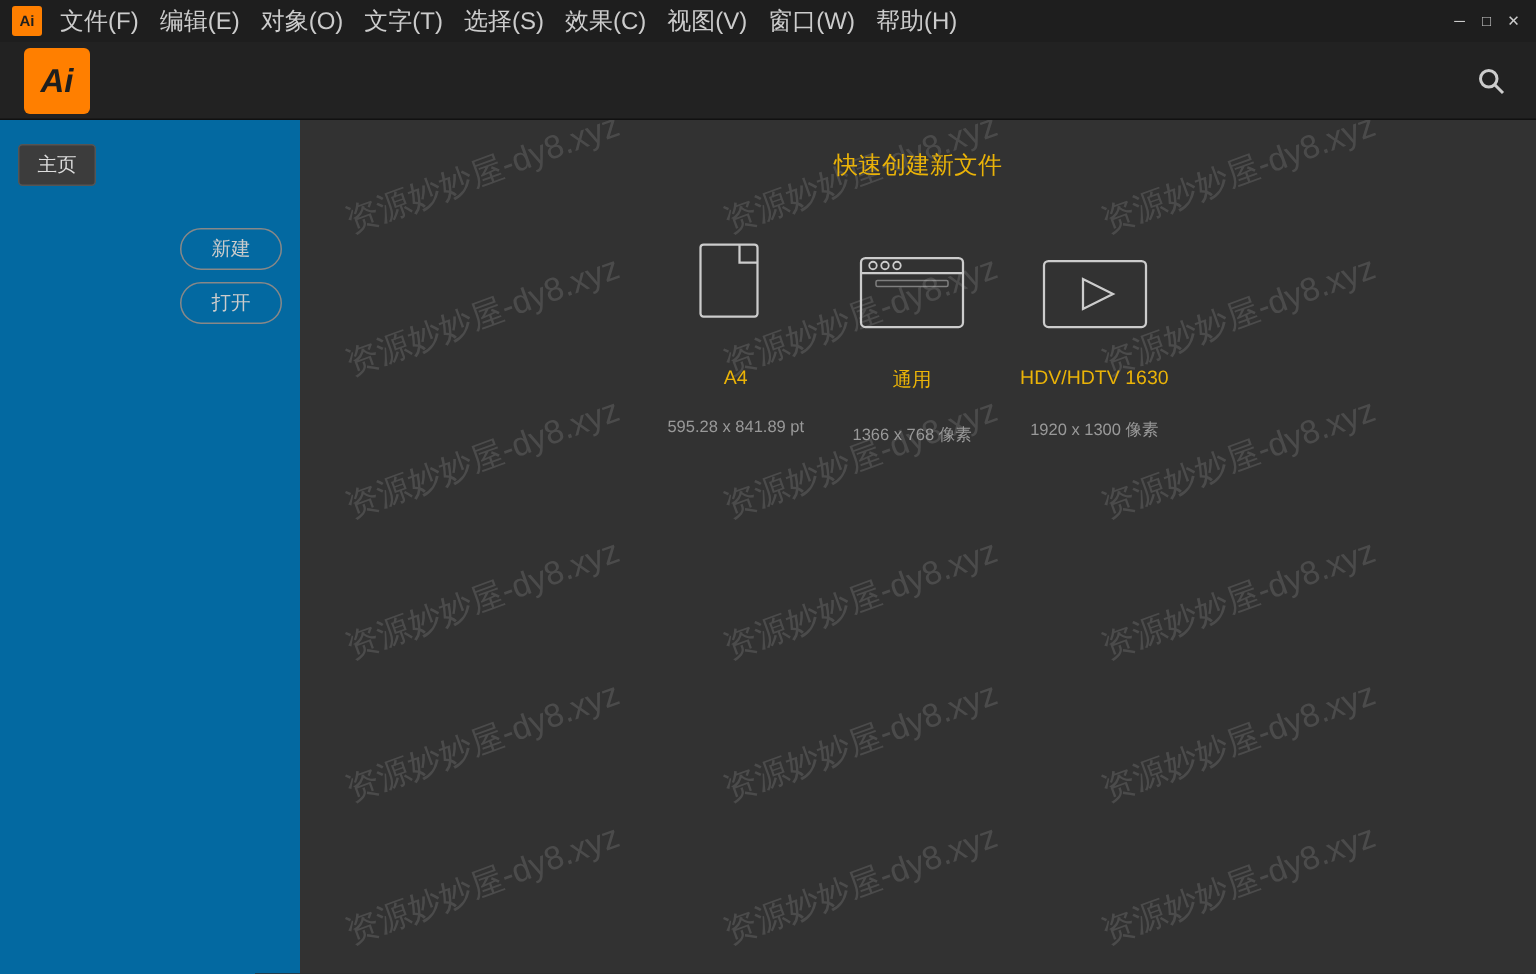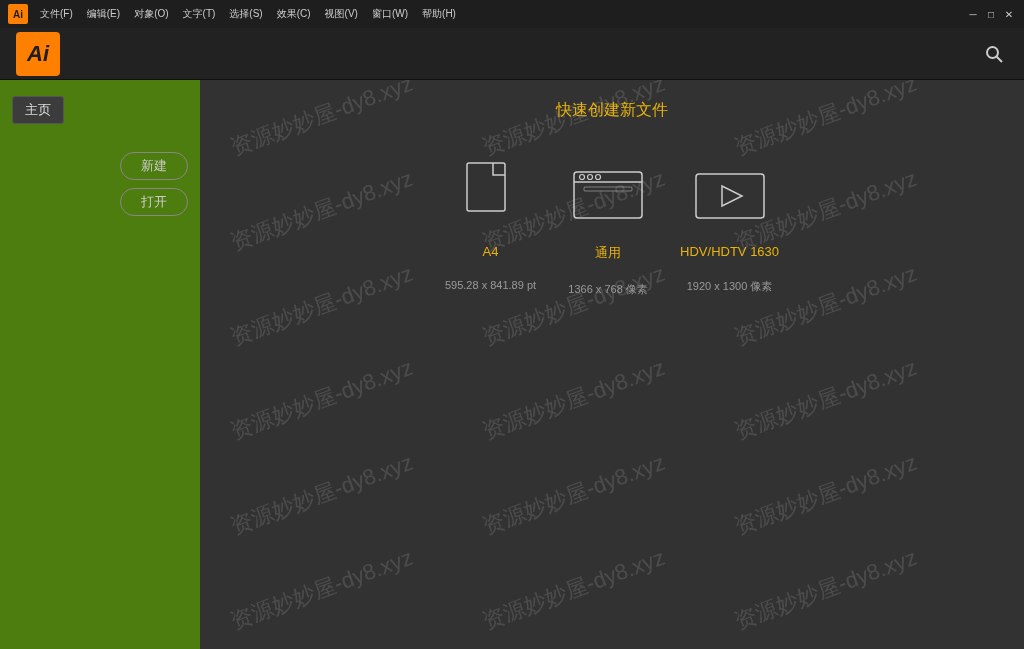--- a/index.html
+++ b/index.html
@@ -41,21 +41,21 @@
       font-weight: bold;
       color: #1e1e1e;
     }
     .menu-bar {
       display: flex;
       align-items: center;
       gap: 2px;
     }
     .menu-item {
       color: #ccc;
-      font-size: 10px;
+      font-size: 16px;
       padding: 2px 6px;
       cursor: pointer;
       border-radius: 2px;
     }
     .title-bar-controls {
       display: flex;
       align-items: center;
       gap: 4px;
     }
     .win-btn {
@@ -107,21 +107,21 @@
     
     .main-layout {
       display: flex;
       width: 100%;
       height: calc(649px - 28px - 52px);
     }
 
     
     .sidebar {
       width: 200px;
-      background: #4d7c0f;
+      background: #0369a1;
       padding: 16px 12px;
       display: flex;
       flex-direction: column;
       gap: 8px;
     }
     .home-tab {
       background: #3c3c3c;
       border: 1px solid #555;
       border-radius: 3px;
       padding: 4px 12px;

